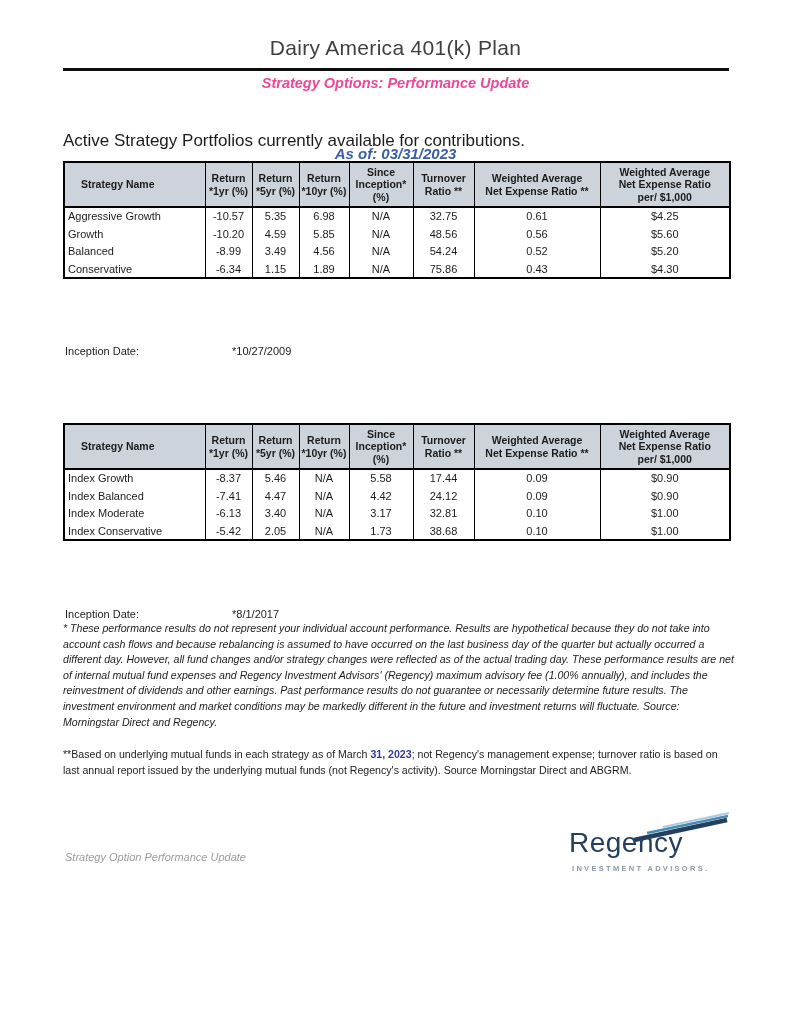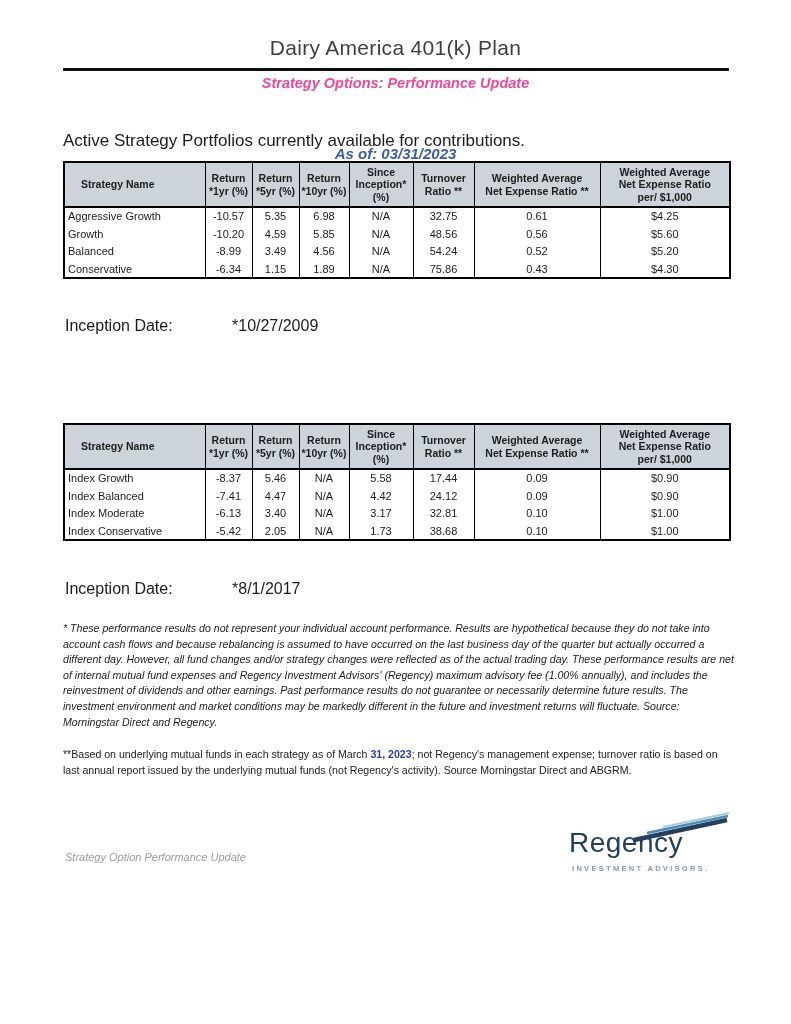--- a/index.html
+++ b/index.html
@@ -58,21 +58,21 @@
     border-left: 1px solid #000; border-right: 1px solid #000;
     text-align: center; height: 17.8px; padding: 0 3px;
     font-size: 11px;
   }
   .perf-table td:first-child { text-align: left; padding-left: 3px; }
   col.c1 { width: 141px; } col.c2 { width: 47px; } col.c3 { width: 47px; }
   col.c4 { width: 50px; }  col.c5 { width: 64px; } col.c6 { width: 61px; }
   col.c7 { width: 126px; } col.c8 { width: 130px; }
 
   
-  .inception { position: absolute; left: 65px; width: 400px; font-size: 16px; }
+  .inception { position: absolute; left: 65px; width: 400px; font-size: 11px; margin-top: 28px; }
   .inception-active { top: 317px; }
   .inception-index  { top: 580px; }
   .inception .value { position: absolute; left: 167px; top: 0; }
 
   
   .footnote {
     position: absolute; left: 63px; width: 672px;
     font-size: 10.6px; line-height: 15.6px; color: #1c1c1c;
   }
   .footnote-performance { top: 621px; font-style: italic; }

